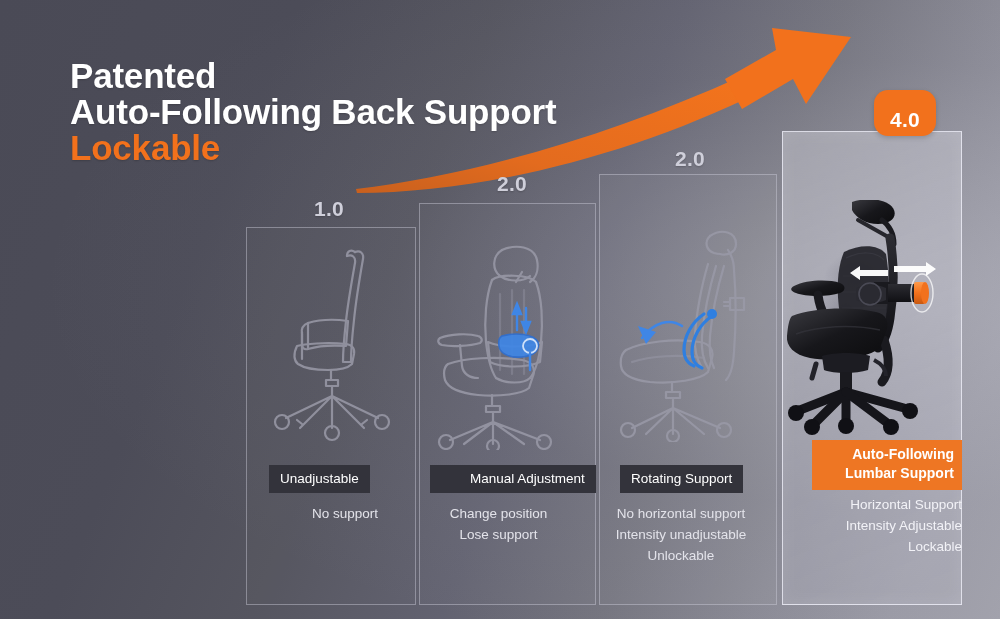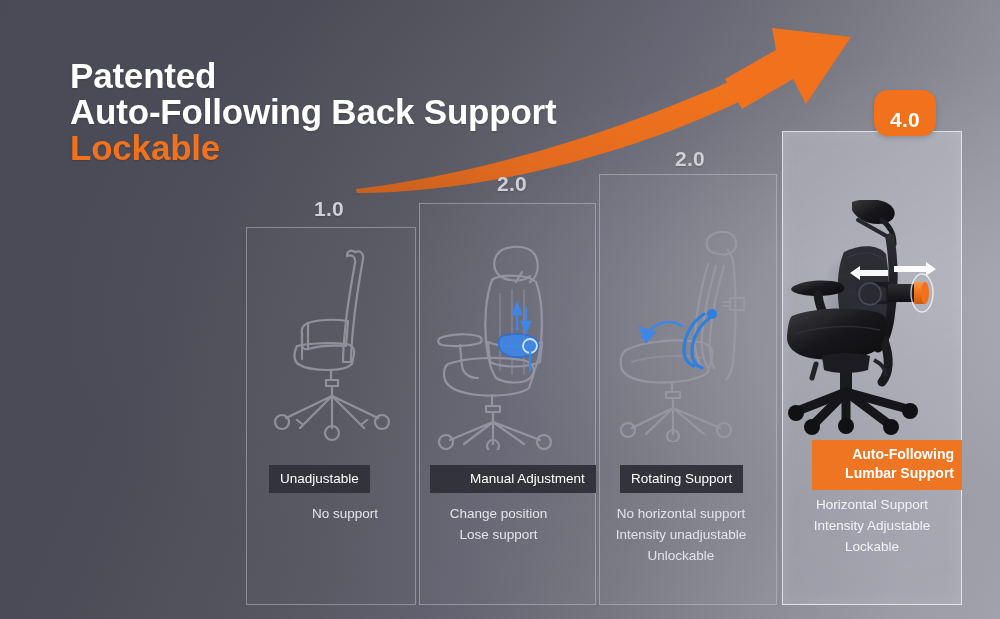--- a/index.html
+++ b/index.html
@@ -124,21 +124,21 @@
     position:absolute; z-index:19;
     color:#e3e3ea;
     font-size:13.5px;
     line-height:21px;
     text-align:center;
     white-space:nowrap;
   }
   .desc.d1 { left:246px; top:503px; width:198px; }
   .desc.d2 { left:419px; top:503px; width:159px; }
   .desc.d3 { left:584px; top:503px; width:194px; }
-  .desc.d4 { left:782px; top:494px; width:180px; color:#f2f2f7; }
+  .desc.d4 { left:782px; top:494px; width:180px; color:#f2f2f7;text-align:right; }
 </style>
 </head>
 <body>
 
 <div id="stage">
 
   <div id="lighting"></div>
 
   <div id="headline">
     <div class="hl-line">Patented</div>

